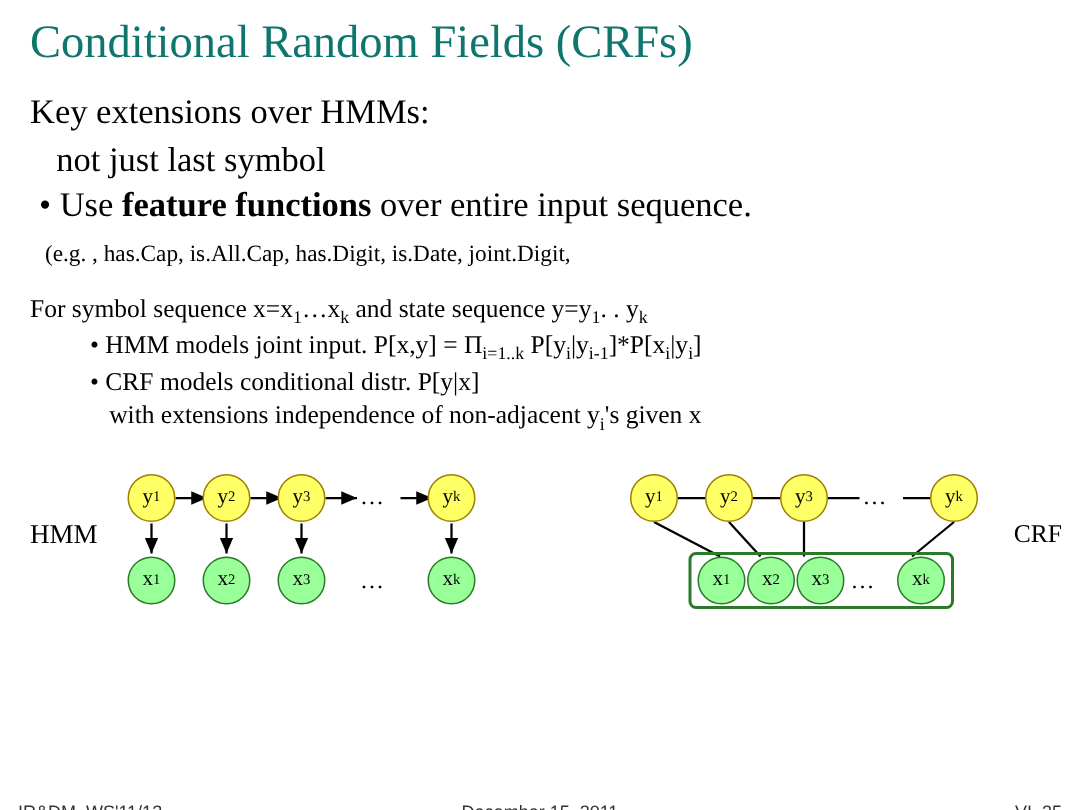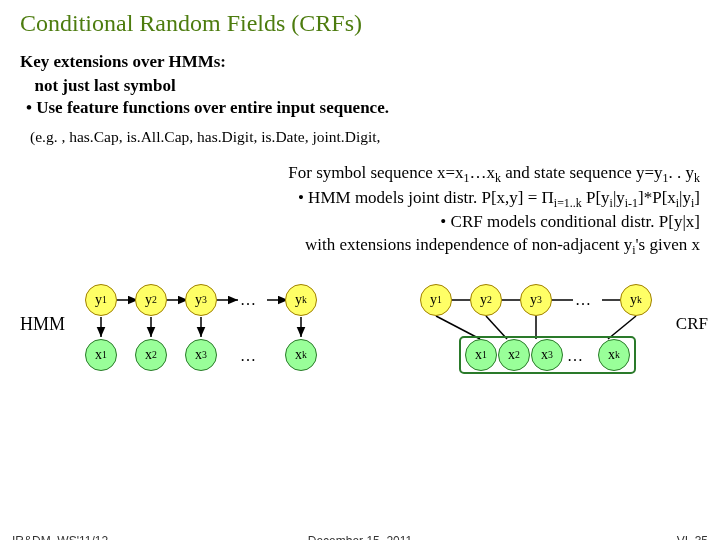--- a/index.html
+++ b/index.html
@@ -6,43 +6,41 @@
   body {
     width: 720px;
     height: 540px;
     font-family: Georgia, 'Times New Roman', serif;
     background: #fff;
     color: #000;
     position: relative;
     overflow: hidden;
   }
   .title {
-    font-size: 24px;
-    color: #4d7c0f;
+    font-size: 31px;
+    color: #0f766e;
     padding: 10px 12px 0 20px;
     font-weight: normal;
   }
   .content {
     padding: 14px 20px 0 20px;
-    font-size: 17px;
+    font-size: 23px;
     line-height: 1.3;
-    font-weight: bold;
   }
   .intro { margin-bottom: 2px; }
   .bullet { padding-left: 6px; }
   .examples {
     font-size: 15.5px;
     padding: 8px 0 0 30px;
     line-height: 1.35;
   }
   .formula-block {
     padding: 14px 20px 0 20px;
     font-size: 17px;
     line-height: 1.35;
-    text-align: right;
   }
   .formula-indent { padding-left: 40px; }
   .sub { font-size: 0.7em; vertical-align: sub; }
   .diagram-area {
     position: relative;
     height: 140px;
     margin-top: 10px;
   }
   .hmm-label {
     position: absolute;
@@ -101,21 +99,21 @@
 
 <div class="examples">
   <div>(e.g. , has.Cap, is.All.Cap, has.Digit, is.Date, joint.Digit,</div>
 </div>
 
 <div class="formula-block">
   <div>
     <span>For symbol sequence x=x</span><span class="sub">1</span><span>…x</span><span class="sub">k</span><span> and state sequence y=y</span><span class="sub">1</span><span>. . y</span><span class="sub">k</span>
   </div>
   <div class="formula-indent">
-    <span>• HMM models joint distr. P[x,y] = Π</span><span class="sub">i=1..k</span><span> P[y</span><span class="sub">i</span><span>|y</span><span class="sub">i-1</span><span>]*P[x</span><span class="sub">i</span><span>|y</span><span class="sub">i</span><span>]</span>
+    <span>• HMM models joint input. P[x,y] = Π</span><span class="sub">i=1..k</span><span> P[y</span><span class="sub">i</span><span>|y</span><span class="sub">i-1</span><span>]*P[x</span><span class="sub">i</span><span>|y</span><span class="sub">i</span><span>]</span>
   </div>
   <div class="formula-indent">• CRF models conditional distr. P[y|x]</div>
   <div class="formula-indent">
     <span style="white-space:pre;">   with extensions independence of non-adjacent y</span><span class="sub">i</span><span>'s given x</span>
   </div>
 </div>
 
 <div class="diagram-area">
   <div class="hmm-label">HMM</div>
   <div class="crf-label">CRF</div>

